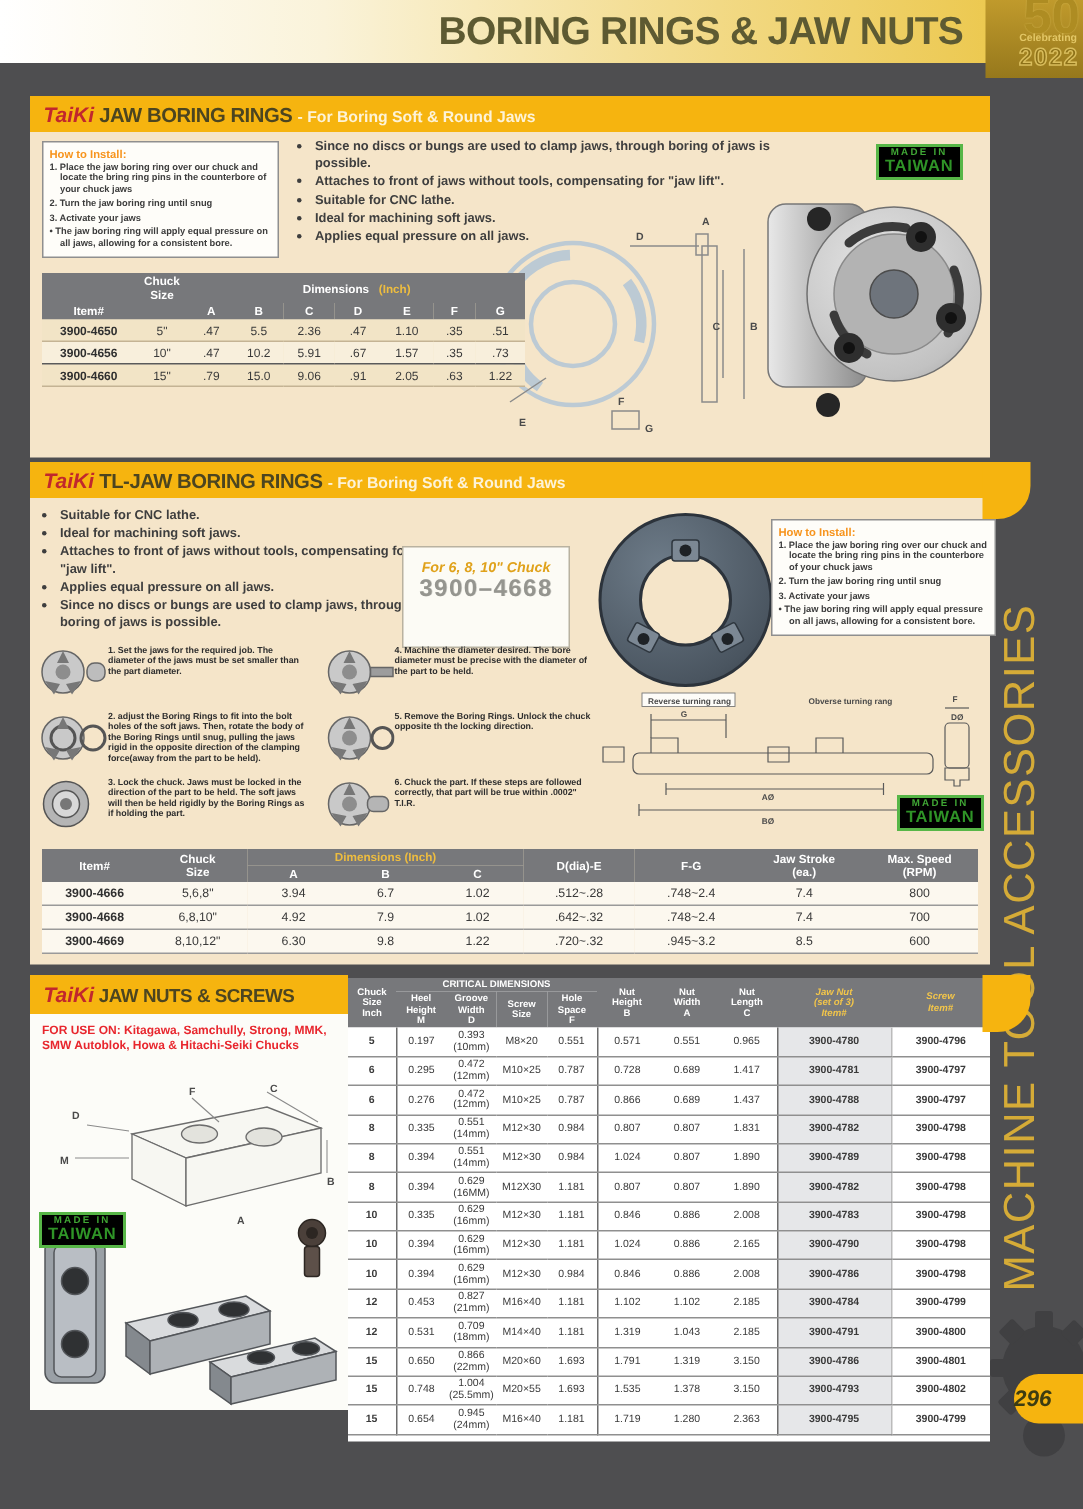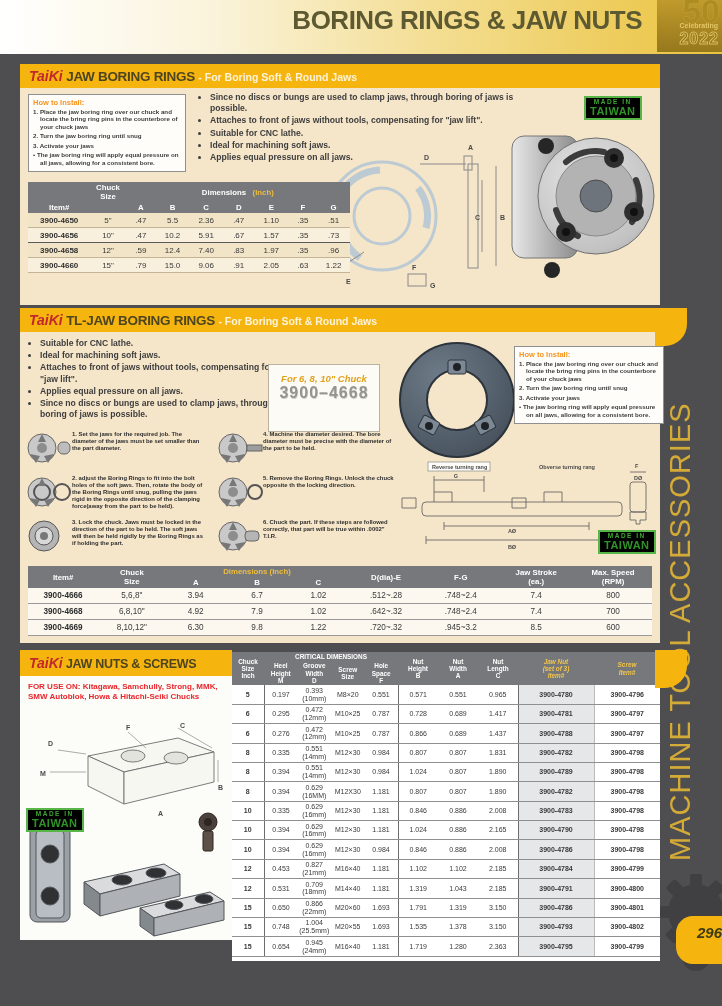--- a/index.html
+++ b/index.html
@@ -1,20 +1,20 @@
 <!DOCTYPE html>
 <html><head>
 <meta charset="utf-8">
 <style>
   html,body{margin:0;padding:0;}
   body{width:722px;height:1006px;position:relative;background:#4e4e50;font-family:"Liberation Sans",sans-serif;overflow:hidden;}
   .abs{position:absolute;}
 
   
-  #page-header{left:0;top:0;width:722px;height:54px;background:linear-gradient(90deg,#ffffff 0%,#faf3da 30%,#f3dc8e 62%,#eac33e 100%);}
+  #page-header{left:0;top:0;width:722px;height:42px;background:linear-gradient(90deg,#ffffff 0%,#faf3da 30%,#f3dc8e 62%,#eac33e 100%);}
   #page-title{position:absolute;right:80px;top:5px;font-size:26px;font-weight:800;letter-spacing:-0.5px;color:#5d5a32;}
   #anniv-badge{left:657px;top:0;width:65px;height:52px;background:linear-gradient(180deg,#c09a2c,#96781c);z-index:5;overflow:hidden;}
   #anniv-50{position:absolute;right:2px;top:-8px;font-size:34px;font-weight:800;color:#ae8c22;text-shadow:0 0 1px #d8bb57;}
   #anniv-celebrating{position:absolute;right:4px;top:22px;font-size:7px;font-weight:700;color:#e3c766;}
   #anniv-year{position:absolute;right:3px;top:30px;font-size:16px;font-weight:800;color:#8d7118;-webkit-text-stroke:1px #d9bd5c;letter-spacing:1px;}
 
   
   .bar{height:24px;background:#f6b40f;line-height:24px;padding-left:9px;white-space:nowrap;overflow:hidden;}
   .bar .brand{color:#c1272d;font-weight:800;font-style:italic;font-size:14px;}
   .bar .t{color:#4c4520;font-weight:800;font-size:13.5px;letter-spacing:-0.3px;}
@@ -69,21 +69,21 @@
 
   
   .steps{display:grid;grid-template-columns:1fr 1fr;grid-auto-rows:44px;column-gap:10px;}
   .step{display:flex;align-items:flex-start;}
   .step svg{flex:0 0 46px;}
   .step .stxt{font-size:5.9px;line-height:1.18;color:#2e2e2e;font-weight:600;padding-top:3px;}
 
   
   #sidebar-text{left:664px;top:352px;width:56px;height:560px;writing-mode:vertical-rl;transform:rotate(180deg);font-size:29px;color:#d5ab37;letter-spacing:1px;font-weight:400;text-align:center;}
   .wedge{width:32px;height:38px;background:#f6b40f;border-radius:0 0 22px 0;left:655px;z-index:1;}
-  #page-badge{left:676px;top:916px;width:46px;height:48px;background:#f6b40f;border-radius:17px 0 0 17px;z-index:3;text-align:right;line-height:33px;font-size:15px;font-weight:800;font-style:italic;color:#3c3c12;}
+  #page-badge{left:676px;top:916px;width:46px;height:33px;background:#f6b40f;border-radius:17px 0 0 17px;z-index:3;text-align:left;line-height:33px;font-size:15px;font-weight:800;font-style:italic;color:#3c3c12;}
 
   svg text{font-family:"Liberation Sans",sans-serif;}
   .dlab{font-size:7px;fill:#4a4a4a;font-weight:700;}
   .dlab2{font-size:5.5px;fill:#4a4a4a;font-weight:600;}
 </style>
 </head>
 <body>
 
 <div class="abs" id="page-header">
   <div id="page-title">BORING RINGS &amp; JAW NUTS</div>
@@ -217,31 +217,20 @@
         <tr>
           <td>3900-4656</td>
           <td>10"</td>
           <td>.47</td>
           <td>10.2</td>
           <td>5.91</td>
           <td>.67</td>
           <td>1.57</td>
           <td>.35</td>
           <td>.73</td>
-        </tr>
-        <tr>
-          <td>3900-4658</td>
-          <td>12"</td>
-          <td>.59</td>
-          <td>12.4</td>
-          <td>7.40</td>
-          <td>.83</td>
-          <td>1.97</td>
-          <td>.35</td>
-          <td>.96</td>
         </tr>
         <tr>
           <td>3900-4660</td>
           <td>15"</td>
           <td>.79</td>
           <td>15.0</td>
           <td>9.06</td>
           <td>.91</td>
           <td>2.05</td>
           <td>.63</td>

